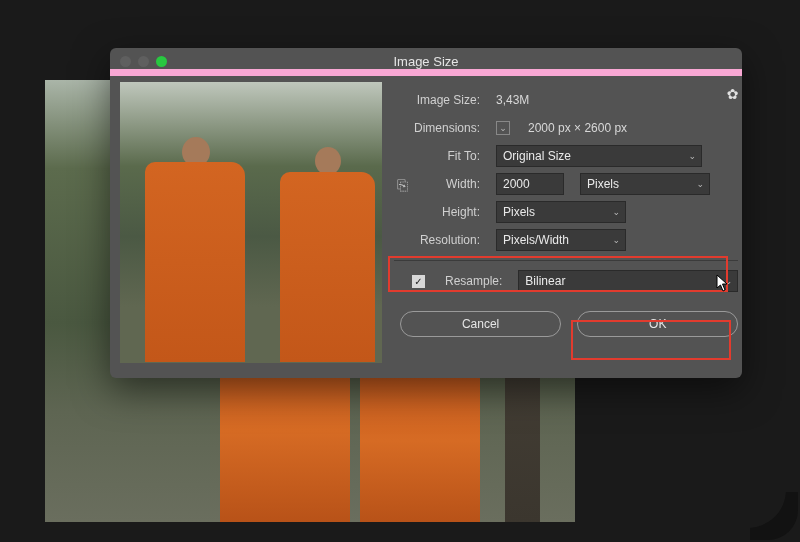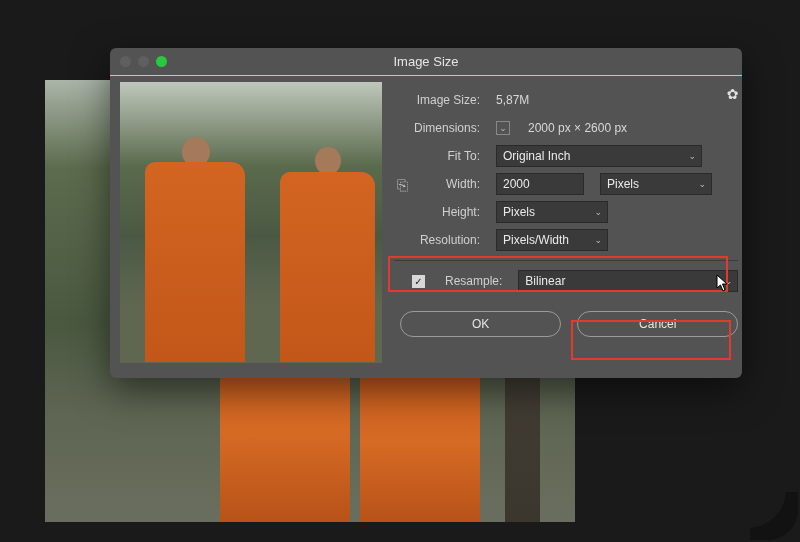--- a/index.html
+++ b/index.html
@@ -53,21 +53,21 @@
       border-radius: 6px;
       box-shadow: 0 12px 36px rgba(0,0,0,.5);
     }
     .titlebar {
       height: 28px;
       text-align: center;
       line-height: 28px;
       font-size: 13px;
       color: #e5e5e5;
       position: relative;
-      border-bottom: 1px solid #f9a8d4;
+      border-bottom: 7px solid #f9a8d4;
     }
     .traffic { position: absolute; left: 10px; top: 8px; display: flex; gap: 7px; }
     .tl-dot { width: 11px; height: 11px; border-radius: 50%; }
     .tl-close { background: #5f5f5f; }
     .tl-min { background: #5f5f5f; }
     .tl-max { background: #28c840; }
     .dialog-body {
       display: flex;
       height: 290px;
       padding: 6px 10px 8px 10px;
@@ -124,30 +124,30 @@
       align-items:center; justify-content:center; font-size:9px; color:#bbb;
       margin-right: 2px;
     }
     .input {
       background: #3a3a3a;
       border: 1px solid #2a2a2a;
       color: #eaeaea;
       height: 22px;
       padding: 0 6px;
       font-size: 12px;
-      width: 88px;
+      width: 68px;
     }
     .select {
       background: #3a3a3a;
       border: 1px solid #2a2a2a;
       color: #eaeaea;
       height: 22px;
       font-size: 12px;
       padding: 0 14px 0 6px;
-      width: 112px;
+      width: 130px;
       position: relative;
       display: inline-flex;
       align-items: center;
     }
     .select.wide { width: 206px; }
     .select.full { width: 220px; }
     .chev {
       position: absolute;
       right: 5px;
       font-size: 9px;
@@ -232,33 +232,33 @@
       <div class="ph1"></div>
         <div class="ph2"></div>
       <div class="pm1"></div>
         <div class="pm2"></div>
     </div>
     <div class="controls">
       <span class="gear-icon">✿</span>
 
       <div class="row">
         <span class="lbl">Image Size:</span>
-        <span class="static-val">5,87M</span>
+        <span class="static-val">3,43M</span>
       </div>
 
       <div class="row">
         <span class="lbl">Dimensions:</span>
         <span class="dim-expand">⌄</span>
         <span class="static-val">2000 px × 2600 px</span>
       </div>
 
       <div class="row">
         <span class="lbl">Fit To:</span>
         <div class="select wide">
-          <span>Original Inch</span>
+          <span>Original Size</span>
           <span class="chev">⌄</span>
         </div>
       </div>
 
       <span class="link-icon">⎘</span>
 
       <div class="row">
         <span class="lbl">Width:</span>
         <input class="input" value="2000" style="">
         <div class="select">
@@ -289,24 +289,24 @@
         <span class="checkbox">✓</span>
         <span>Resample:</span>
         <div class="select full" style="margin-left:0;">
           <span>Bilinear</span>
           <span class="chev">⌄</span>
         </div>
       </div>
 
       <div class="btn-row">
         <div class="btn">
+          <span>Cancel</span>
+        </div>
+        <div class="btn">
           <span>OK</span>
-        </div>
-        <div class="btn">
-          <span>Cancel</span>
         </div>
       </div>
 
     </div>
   </div>
 </div>
 
 <div class="highlight-red hl-resample"></div>
 <div class="highlight-red hl-ok"></div>
 

